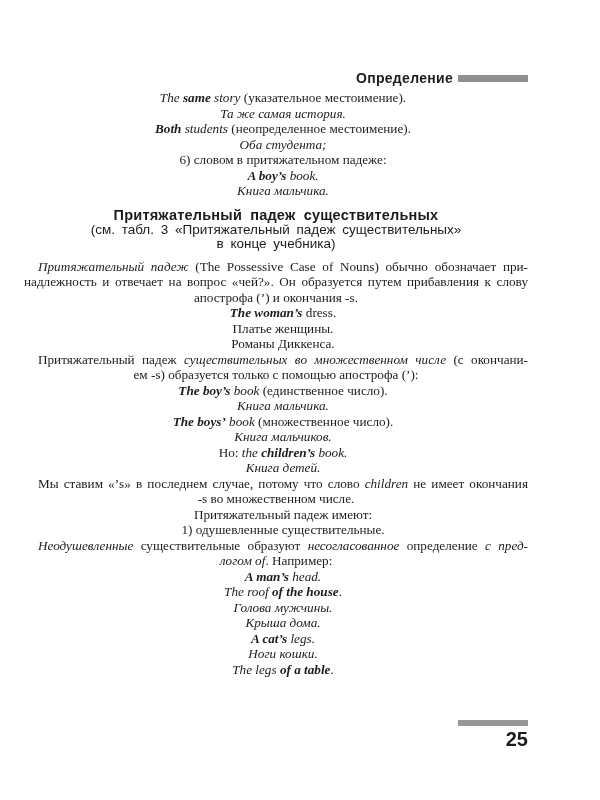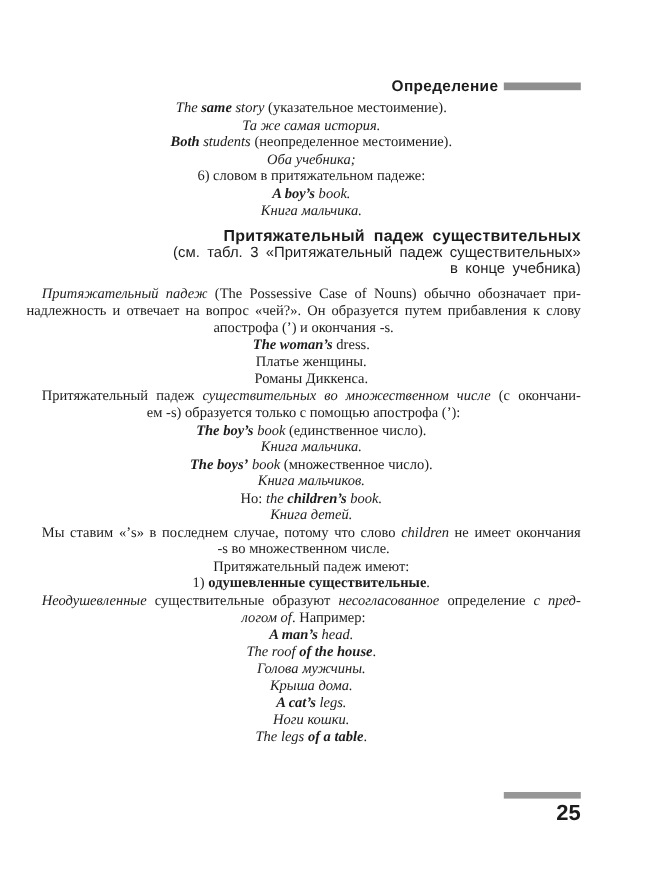--- a/index.html
+++ b/index.html
@@ -35,24 +35,24 @@
     top: 90px;
     left: 24px;
     width: 504px;
     font-size: 13.2px;
     line-height: 15.5px;
   }
   .line { text-align: center; }
   .line.indent { padding-left: 14px; }
   .line.stretch { text-align: justify; text-align-last: justify; }
   .s-i { font-style: italic; }
-  .s-b { font-weight: bold; }
+  .s-b { font-weight: normal; }
   .s-bi { font-style: italic; font-weight: bold; }
   .heading-block {
-    text-align: right;
+    text-align: center;
     font-family: "Liberation Sans", sans-serif;
     margin-top: 9px;
     margin-bottom: 7px;
   }
   .heading-title {
     font-size: 14.5px;
     font-weight: bold;
     line-height: 15px;
     word-spacing: 4px;
     letter-spacing: 0.2px;
@@ -88,21 +88,21 @@
   <div class="running-header">
     <span>Определение</span>
     <span class="header-bar"></span>
   </div>
 
   <div class="body-text">
     <div id="lines-top">
         <div class="line indent"><span class="s-i">The </span><span class="s-bi">same</span><span class="s-i"> story </span><span>(указательное местоимение).</span></div>
         <div class="line indent"><span class="s-i">Та же самая история.</span></div>
         <div class="line indent"><span class="s-bi">Both</span><span class="s-i"> students </span><span>(неопределенное местоимение).</span></div>
-        <div class="line indent"><span class="s-i">Оба учебника;</span></div>
+        <div class="line indent"><span class="s-i">Оба студента;</span></div>
         <div class="line indent"><span>6) словом в притяжательном падеже:</span></div>
         <div class="line indent"><span class="s-bi">A boy’s</span><span class="s-i"> book.</span></div>
         <div class="line indent"><span class="s-i">Книга мальчика.</span></div>
       </div>
 
     <div class="heading-block">
       <div class="heading-title">Притяжательный падеж существительных</div>
       <div class="heading-sub">(см. табл. 3 «Притяжательный падеж существительных»</div>
       <div class="heading-sub">в конце учебника)</div>
     </div>

